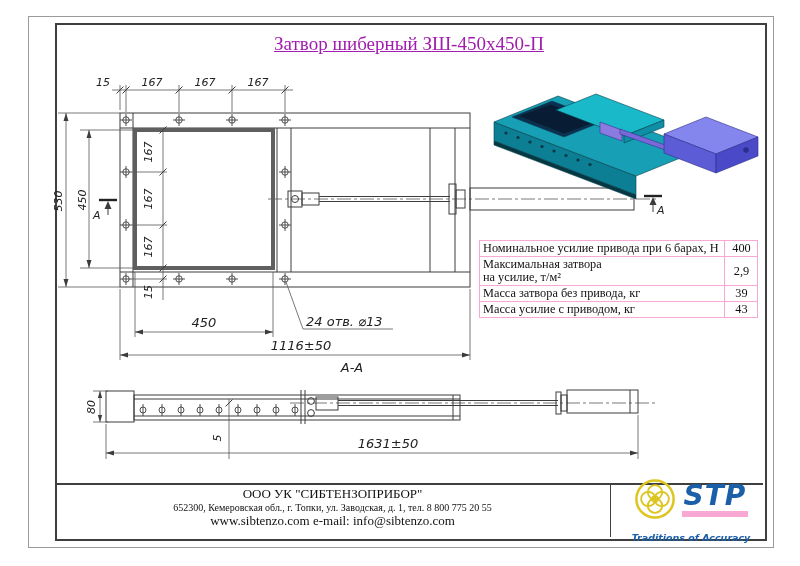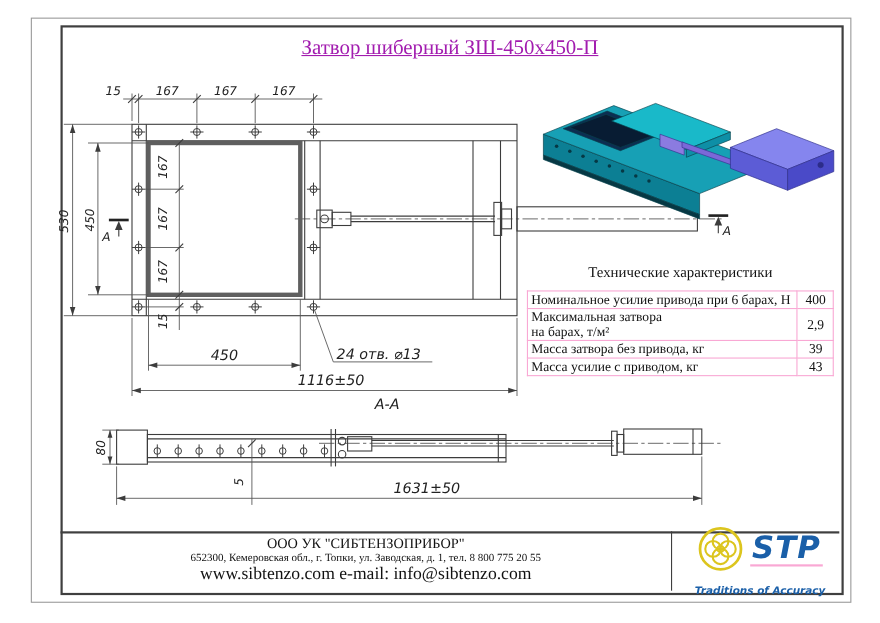--- a/index.html
+++ b/index.html
@@ -14,27 +14,27 @@
   #spec table{border-collapse:collapse;width:100%;table-layout:fixed;}
   #spec td{border:1px solid #f9a8d4;font-size:12.3px;line-height:13px;padding:1px 2px 1px 3px;}
   #spec td.val{width:27px;text-align:center;}
   
   #footer-box{left:55px;top:483px;width:708px;height:54px;border-top:2px solid #3f3f3f;}
   #footer-divider{left:610px;top:483px;width:0;height:54px;border-left:1.5px solid #3f3f3f;}
   #footer-text{left:60px;top:486px;width:545px;text-align:center;
                font-family:"Liberation Serif",serif;color:#111;}
   #footer-text .l1{font-size:13px;}
   #footer-text .l2{font-size:10px;}
-  #footer-text .l3{font-size:16px;}
+  #footer-text .l3{font-size:13px;}
   
   #logo{left:625px;top:485px;width:132px;height:50px;display:flex;flex-direction:column;
         align-items:center;justify-content:center;}
   #logo .row{display:flex;align-items:center;gap:6px;}
   #logo .stp{font:italic bold 28px "DejaVu Sans",sans-serif;color:#1a5fa8;
-             letter-spacing:1px;border-bottom:2px solid #f9a8d4;line-height:30px;padding:0 2px;}
+             letter-spacing:1px;border-bottom:6px solid #f9a8d4;line-height:30px;padding:0 2px;}
   #logo .tagline{font:italic bold 9.5px "DejaVu Sans",sans-serif;color:#1a5fa8;margin-top:12px;}
   svg .ln{stroke:#3c3c3c;stroke-width:1;fill:none;}
   svg .thin{stroke:#555;stroke-width:0.8;fill:none;}
   svg .thick{stroke:#5f5f5f;stroke-width:4;fill:none;}
   svg .dim{font:italic 11px "DejaVu Sans",sans-serif;fill:#222;}
   svg .dim-lg{font:italic 13px "DejaVu Sans",sans-serif;fill:#222;}
   svg .arr{fill:#3c3c3c;stroke:none;}
 </style>
 </head>
 <body>
@@ -331,31 +331,30 @@
         <circle cx="542" cy="146.5" r="1.6"></circle>
       <circle cx="554" cy="151" r="1.6"></circle>
         <circle cx="566" cy="155.5" r="1.6"></circle>
       <circle cx="578" cy="160" r="1.6"></circle>
         <circle cx="590" cy="164.5" r="1.6"></circle>
     </g>
   </g>
 </svg>
 
 <div class="abs" id="spec">
-  <div class="hdr">Технические характеристики</div>
   <table>
     <tbody>
         <tr>
       <td>Номинальное усилие привода при 6 барах, Н</td>
       <td class="val">400</td>
     </tr>
     <tr>
       <td>
         <div>Максимальная затвора</div>
-        <div>на барах, т/м²</div>
+        <div>на усилие, т/м²</div>
       </td>
       <td class="val">2,9</td>
     </tr>
     <tr>
       <td>Масса затвора без привода, кг</td>
       <td class="val">39</td>
     </tr>
     <tr>
       <td>Масса усилие с приводом, кг</td>
       <td class="val">43</td>

